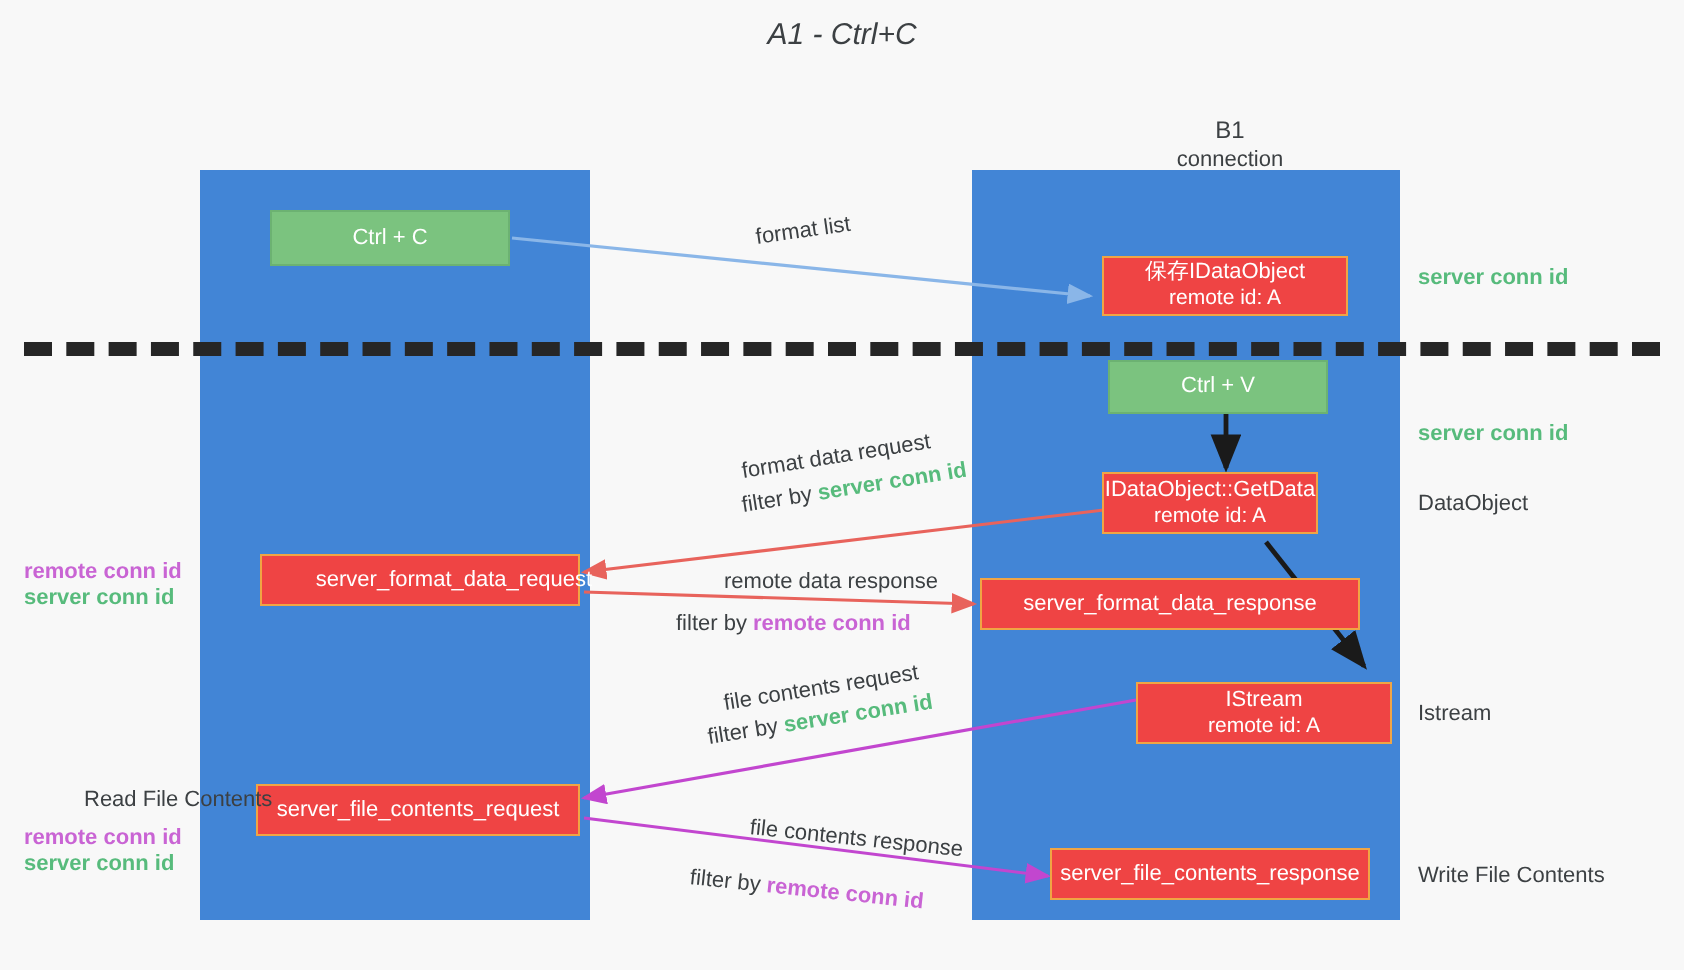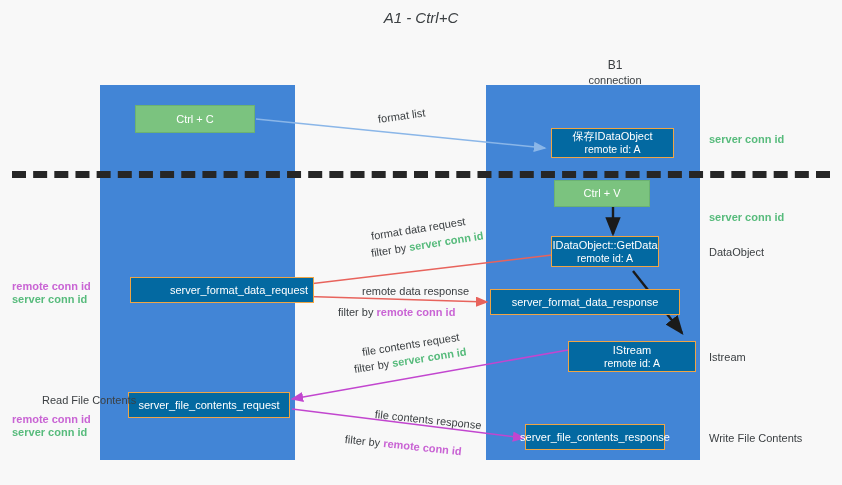--- a/index.html
+++ b/index.html
@@ -53,21 +53,21 @@
     flex-direction: column;
     align-items: center;
     justify-content: center;
     color: #ffffff;
     font-size: 11px;
     line-height: 13px;
     text-align: center;
     padding: 2px 4px;
   }
   .box-green  { background: #7bc37f; border: 1px solid #6cb272; }
-  .box-orange { background: #0369a1; border: 1px solid #f0a544; }
+  .box-orange { background: #ef4444; border: 1px solid #f0a544; }
   .box .l2 { font-size: 10.5px; }
 
   
   .dashed-sep {
     left: 12px;
     width: 818px;
     top: 171px;
     height: 0;
     border-top: 7px dashed #262626;
   }
@@ -156,47 +156,47 @@
 
   <div class="abs box box-green" style="left:135px; top:105px; width:120px; height:28px;align-items:center;">
     <div>Ctrl + C</div>
   </div>
 
   <div class="abs box box-orange" style="left:551px; top:128px; width:123px; height:30px;">
     <div>保存IDataObject</div>
     <div class="l2">remote id: A</div>
   </div>
 
-  <div class="abs box box-green" style="left:554px; top:180px; width:96px; height:27px;text-align:center;">
+  <div class="abs box box-green" style="left:554px; top:180px; width:110px; height:27px;text-align:center;">
     <div>Ctrl + V</div>
   </div>
 
   <div class="abs box box-orange" style="left:551px; top:236px; width:108px; height:31px;">
     <div>IDataObject::GetData</div>
     <div class="l2">remote id: A</div>
   </div>
 
-  <div class="abs box box-orange" style="left:130px; top:277px; width:184px; height:26px;padding-left:38px;">
+  <div class="abs box box-orange" style="left:130px; top:277px; width:160px; height:26px;padding-left:38px;">
     <div>server_format_data_request</div>
   </div>
 
   <div class="abs box box-orange" style="left:490px; top:289px; width:190px; height:26px;">
     <div>server_format_data_response</div>
   </div>
 
   <div class="abs box box-orange" style="left:568px; top:341px; width:128px; height:31px;">
     <div>IStream</div>
     <div class="l2">remote id: A</div>
   </div>
 
   <div class="abs box box-orange" style="left:128px; top:392px; width:162px; height:26px;">
     <div>server_file_contents_request</div>
   </div>
 
-  <div class="abs box box-orange" style="left:525px; top:424px; width:140px; height:26px;">
+  <div class="abs box box-orange" style="left:525px; top:424px; width:160px; height:26px;">
     <div>server_file_contents_response</div>
   </div>
 
   <div class="abs arrow-label rot-up-s" style="left:378px; top:112px;">format list</div>
 
   <div class="abs arrow-label rot-up" style="left:371px; top:229px;">format data request</div>
   <div class="abs arrow-label rot-up" style="left:371px; top:246px;"><span>filter by </span><span class="c-server">server conn id</span></div>
 
   <div class="abs arrow-label" style="left:362px; top:284px;">remote data response</div>
   <div class="abs arrow-label" style="left:338px; top:305px;"><span>filter by </span><span class="c-remote">remote conn id</span></div>

